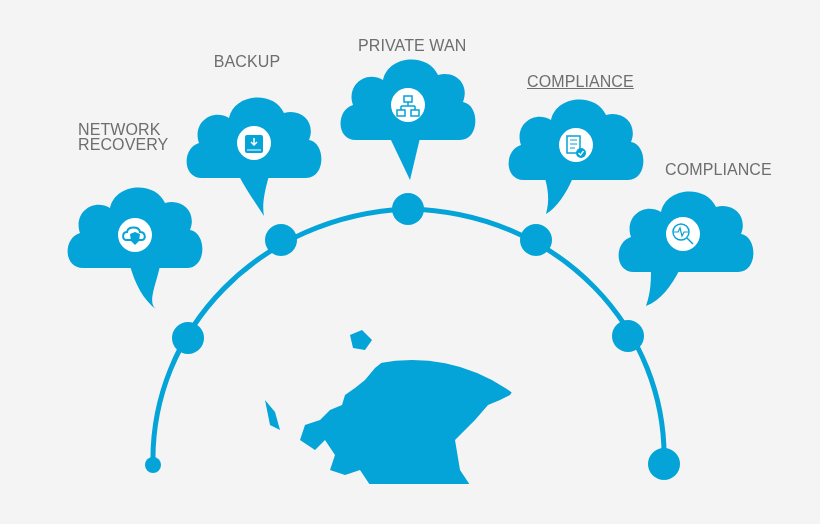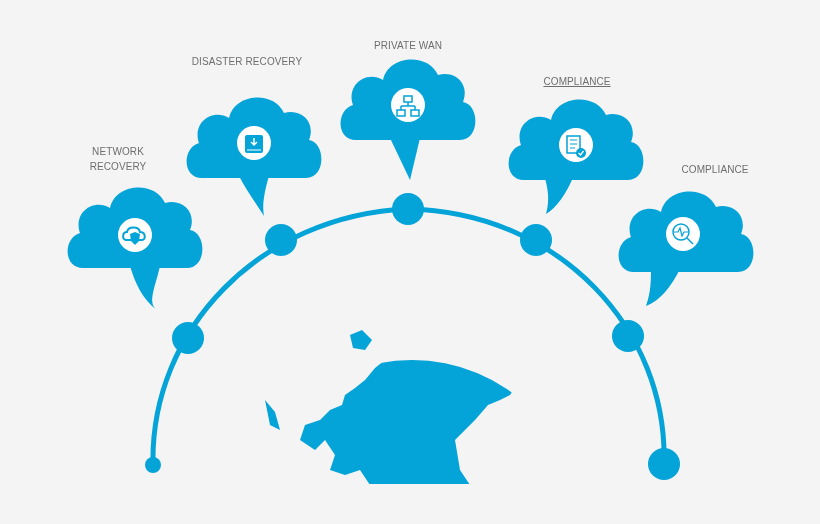--- a/index.html
+++ b/index.html
@@ -1,18 +1,18 @@
 <!DOCTYPE html>
 <html><head>
 <meta charset="utf-8">
 <style>
   html, body { margin:0; padding:0; }
   body { width:820px; height:524px; background:#f4f4f4; position:relative; overflow:hidden; font-family:"Liberation Sans", sans-serif; }
   svg.main { position:absolute; left:0; top:0; }
-  .label { position:absolute; color:#6e6e6e; font-size:10px; text-align:center; line-height:15px; letter-spacing:0.1px; white-space:nowrap; }
+  .label { position:absolute; color:#6e6e6e; font-size:16px; text-align:center; line-height:15px; letter-spacing:0.1px; white-space:nowrap; }
   .label span { display:block; }
 </style>
 </head>
 <body>
 
 <svg class="main" width="820" height="524" viewBox="0 0 820 524">
   <defs>
     <g id="cloud">
       <path d="M -52 30 C -72 30 -72 0 -55 -5 C -62 -25 -42 -40 -25 -30 C -20 -55 20 -58 30 -35 C 48 -40 62 -25 55 -8 C 72 -5 72 30 52 30 Z"></path>
     </g>
@@ -99,26 +99,26 @@
     <path d="M -35 25 L -5 25 C -15 45 -25 58 -40 64 C -35 50 -35 38 -35 25 Z" fill="#04a3d8"></path>
     <circle cx="-3" cy="-8" r="17" fill="#fff"></circle>
     <g fill="none" stroke="#04a3d8" stroke-width="1.5">
       <circle cx="-5" cy="-10" r="8"></circle>
       <path d="M 1 -4 L 7 2"></path>
       <path d="M -12 -10 L -8 -10 L -6 -14 L -4 -6 L -2 -10 L 2 -10" stroke-width="1.2"></path>
     </g>
   </g>
 </svg>
 
-<div class="label" style="left:78px; top:144px; width:80px;">
+<div class="label" style="left:78px; top:122px; width:80px;">
   <span>NETWORK</span>
   <span>RECOVERY</span>
 </div>
 <div class="label" style="left:185px; top:54px; width:124px;">
-  <span>DISASTER RECOVERY</span>
+  <span>BACKUP</span>
 </div>
 <div class="label" style="left:358px; top:38px; width:100px;">
   <span>PRIVATE WAN</span>
 </div>
 <div class="label" style="left:527px; top:74px; width:100px;text-decoration:underline;">
   <span>COMPLIANCE</span>
 </div>
 <div class="label" style="left:665px; top:162px; width:100px;">
   <span>COMPLIANCE</span>
 </div>

